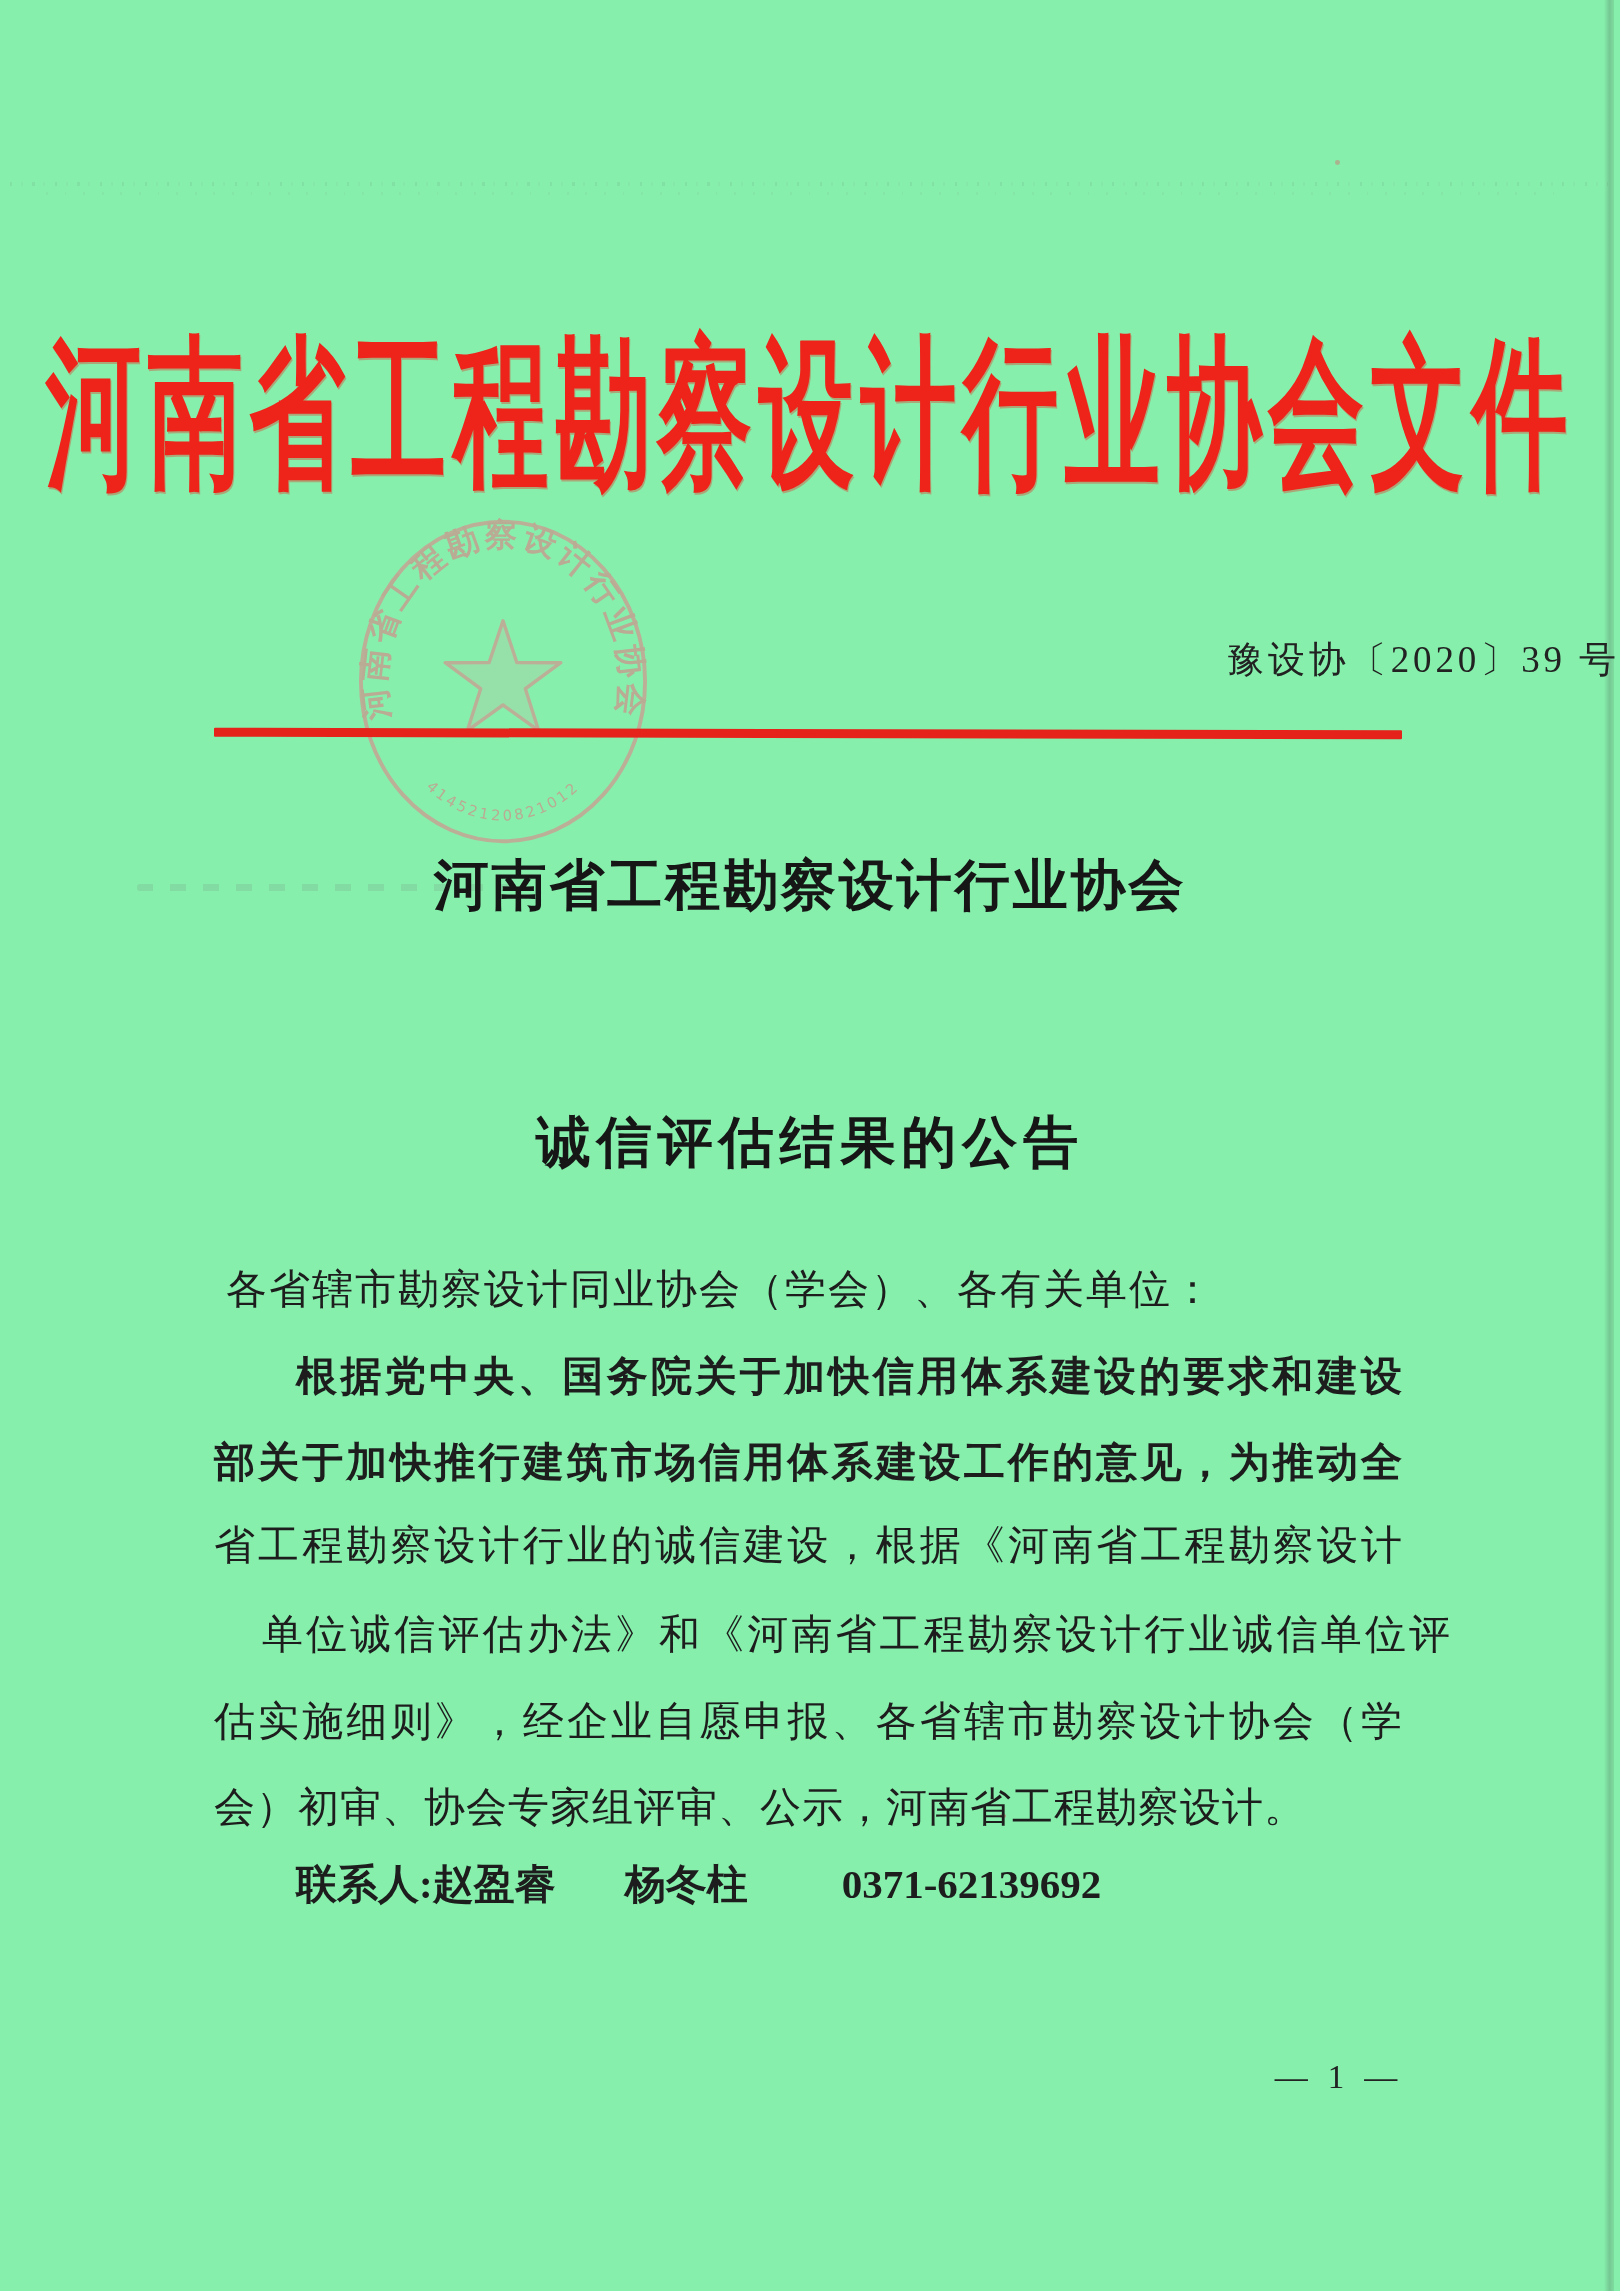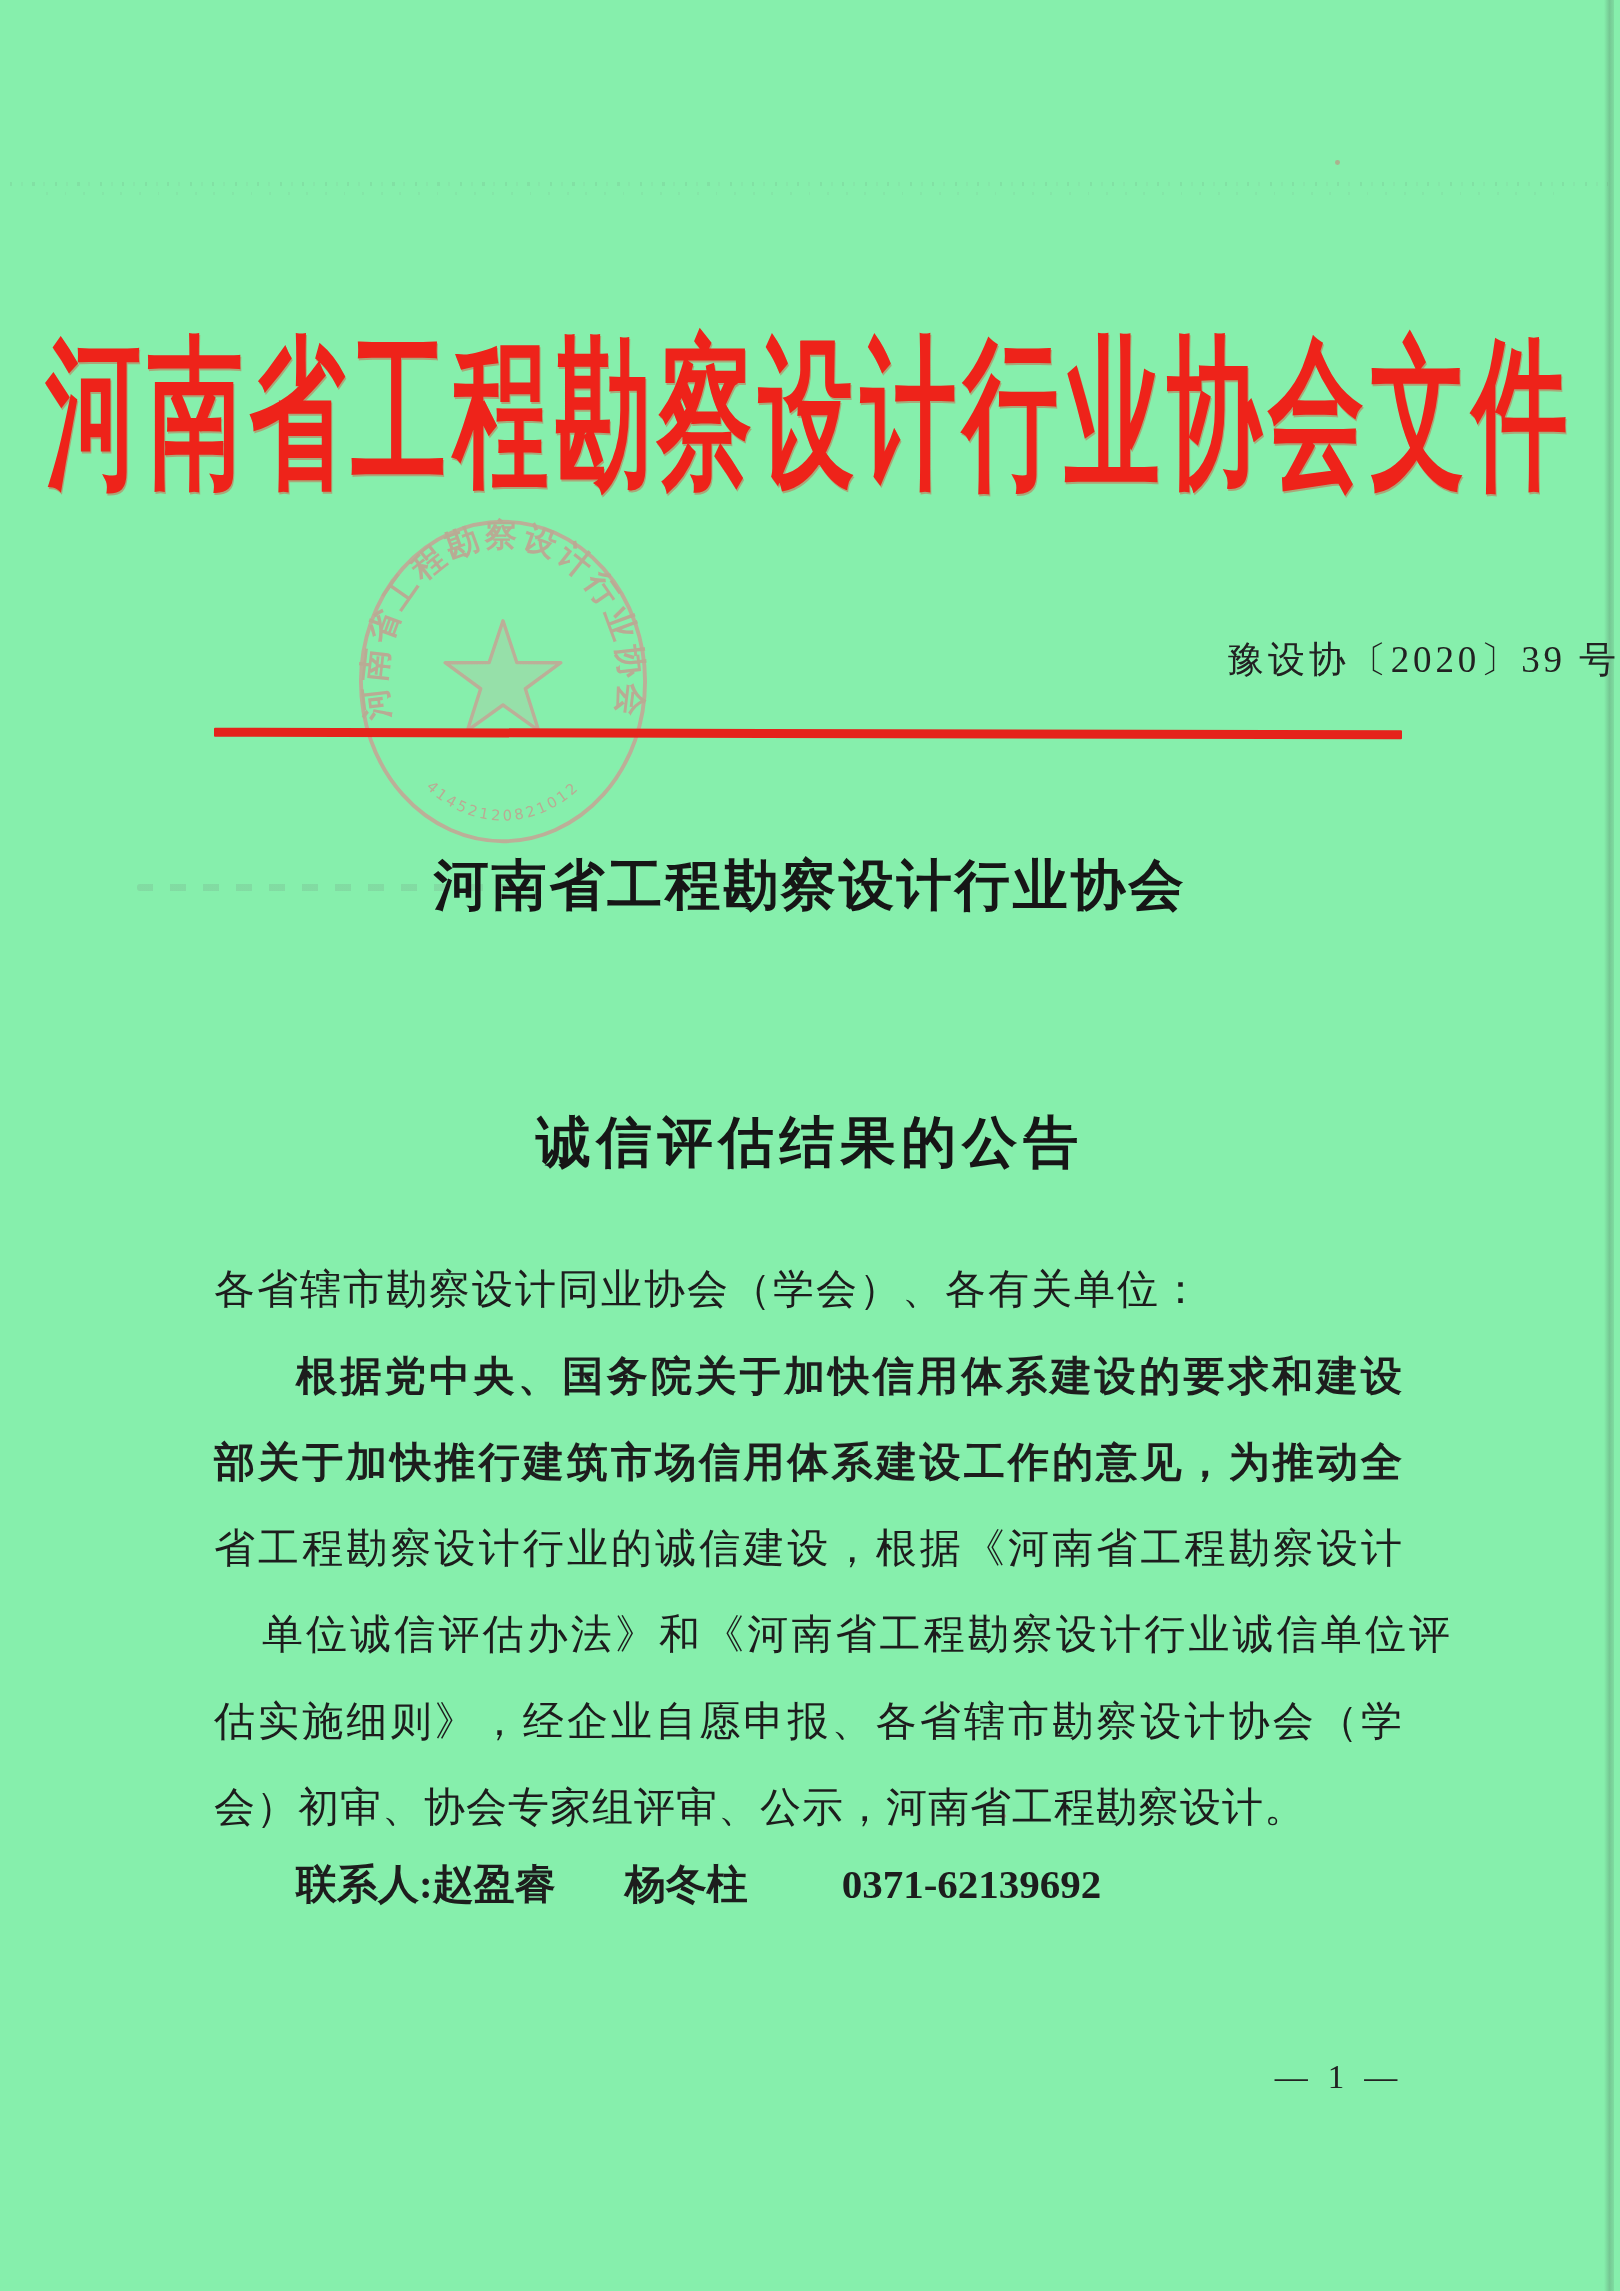--- a/index.html
+++ b/index.html
@@ -67,24 +67,24 @@
   .doc-title.t1{top:851px;}
   .doc-title.t2{top:981px;}
   .doc-title.t3{top:1108px;letter-spacing:5.9px;}
   
   .bodyline{
     position:absolute;left:214px;width:1188px;height:59px;
     font-size:41px;line-height:59px;color:#1d1d1d;
   }
   .bodyline.justify{text-align:justify;text-align-last:justify;}
   .bodyline.indent{left:296px;width:1106px;font-weight:bold;}
-  .salutation{top:1260px;letter-spacing:2px;}
+  .salutation{top:1260px;letter-spacing:2px;margin-left:12px;}
   .p0{top:1347px;}
   .p1{top:1433px;font-weight:bold;}
-  .p2{top:1519px;}
+  .p2{top:1519px;font-family:Liberation Mono, monospace;}
   .p3{top:1605px;margin-left:48px;}
   .p4{top:1692px;}
   .p5{top:1778px;letter-spacing:1px;}
   .contact{top:1855px;white-space:nowrap;}
   .contact .gap1{display:inline-block;width:69px;}
   .contact .gap2{display:inline-block;width:94px;}
   
   .page-number{
     position:absolute;left:1231px;top:2056px;width:216px;height:43px;
     font-size:33px;line-height:43px;color:#222;text-align:center;

